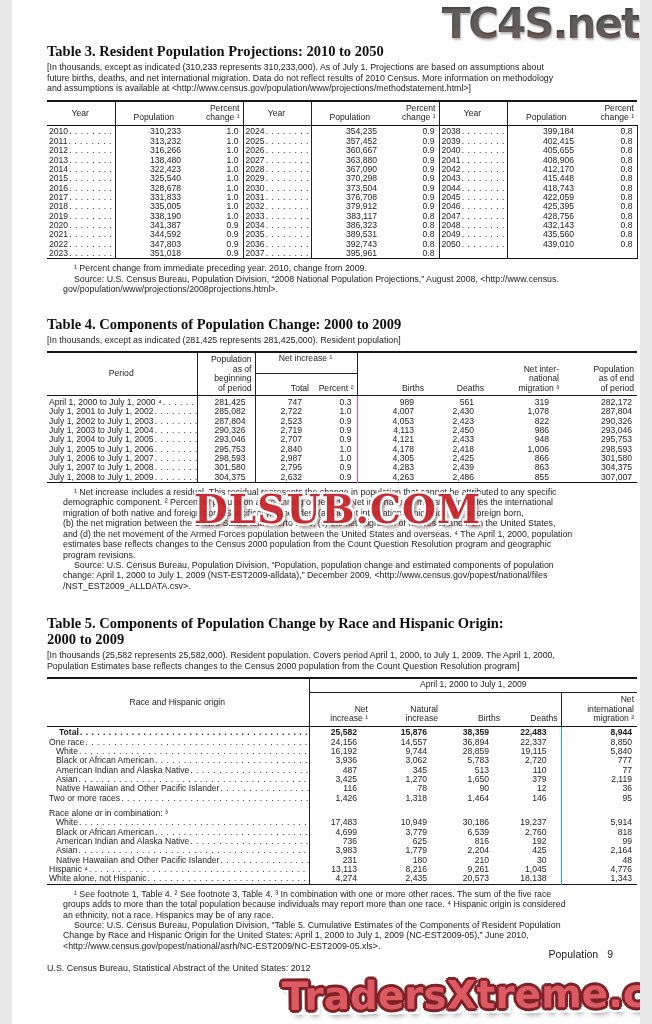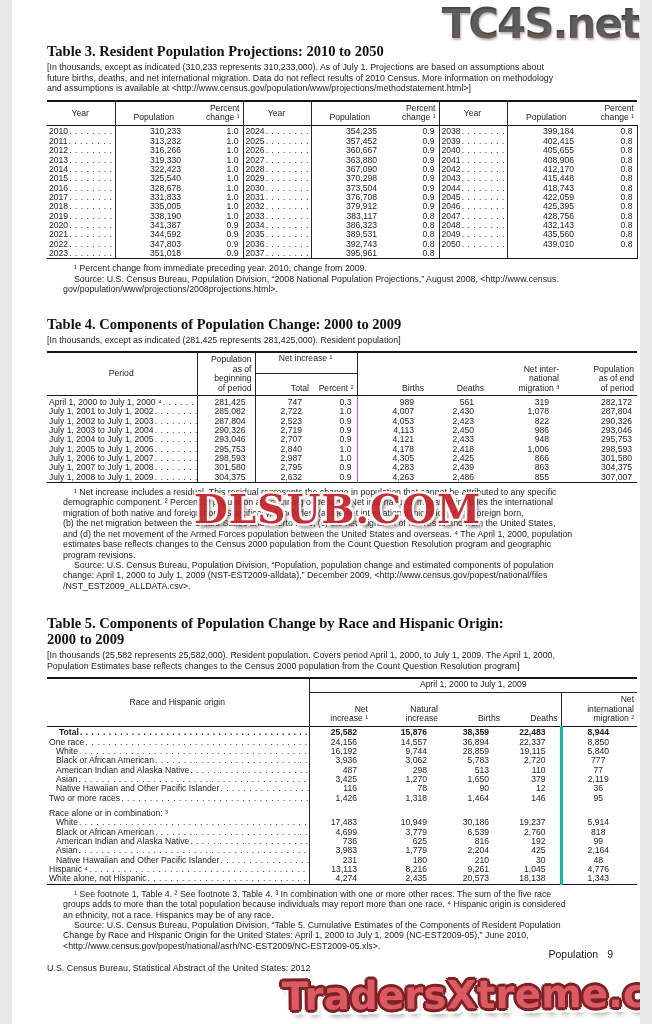--- a/index.html
+++ b/index.html
@@ -75,21 +75,21 @@
   .t4 td.v6  { padding-right:5px; }
 
   
   .t5 td { line-height:9.55px; }
   .t5 .h-lbl  { text-align:center; vertical-align:middle; border-right:1px solid #222; }
   .t5 .h-span { text-align:center; vertical-align:top; border-bottom:1px solid #222; padding:1px 0 2px 0; }
   .t5 .h-c    { text-align:right; }
   .t5 .h-mig  { border-left:1px solid #222; }
   .t5 td.lbl  { border-right:1px solid #222; }
   .t5 td.num  { padding-right:14px; }
-  .t5 td.v4   { border-left:3px solid #14b8a6; padding-right:5px;text-align:center; }
+  .t5 td.v4   { border-left:1px solid #14b8a6; padding-right:5px; }
   .t5 .i1 .lead { padding-left:7px; }
   .t5 .i2 .lead { padding-left:10px; }
   .t5 tr.bold td { font-weight:bold; }
   .t5 tr.sect td { padding-top:6px; }
 
   
   .pg-line {
     position:absolute; right:27px; top:948px; font-size:10.5px; color:#1c1c1c;
   }
   .pg-line .sec-name { margin-right:9px; }
@@ -255,21 +255,21 @@
               <td class="pop num">405,655</td>
               <td class="pct num">0.8</td>
             </tr>
             <tr>
               <td class="yr">
                 <div class="lead">
                   <span class="lb">2013</span>
                   <span class="dt"></span>
                 </div>
               </td>
-              <td class="pop num">319,330</td>
+              <td class="pop num">138,480</td>
               <td class="pct num">1.0</td>
               <td class="yr">
                 <div class="lead">
                   <span class="lb">2027</span>
                   <span class="dt"></span>
                 </div>
               </td>
               <td class="pop num">363,880</td>
               <td class="pct num">0.9</td>
               <td class="yr">
@@ -814,21 +814,21 @@
               <td class="num v4">777</td>
             </tr>
             <tr>
               <td class="lbl i1">
                 <div class="lead">
                   <span class="lb">American Indian and Alaska Native</span>
                   <span class="dt"></span>
                 </div>
               </td>
               <td class="num v0">487</td>
-              <td class="num v1">298</td>
+              <td class="num v1">345</td>
               <td class="num v2">513</td>
               <td class="num v3">110</td>
               <td class="num v4">77</td>
             </tr>
             <tr>
               <td class="lbl i1">
                 <div class="lead">
                   <span class="lb">Asian</span>
                   <span class="dt"></span>
                 </div>

